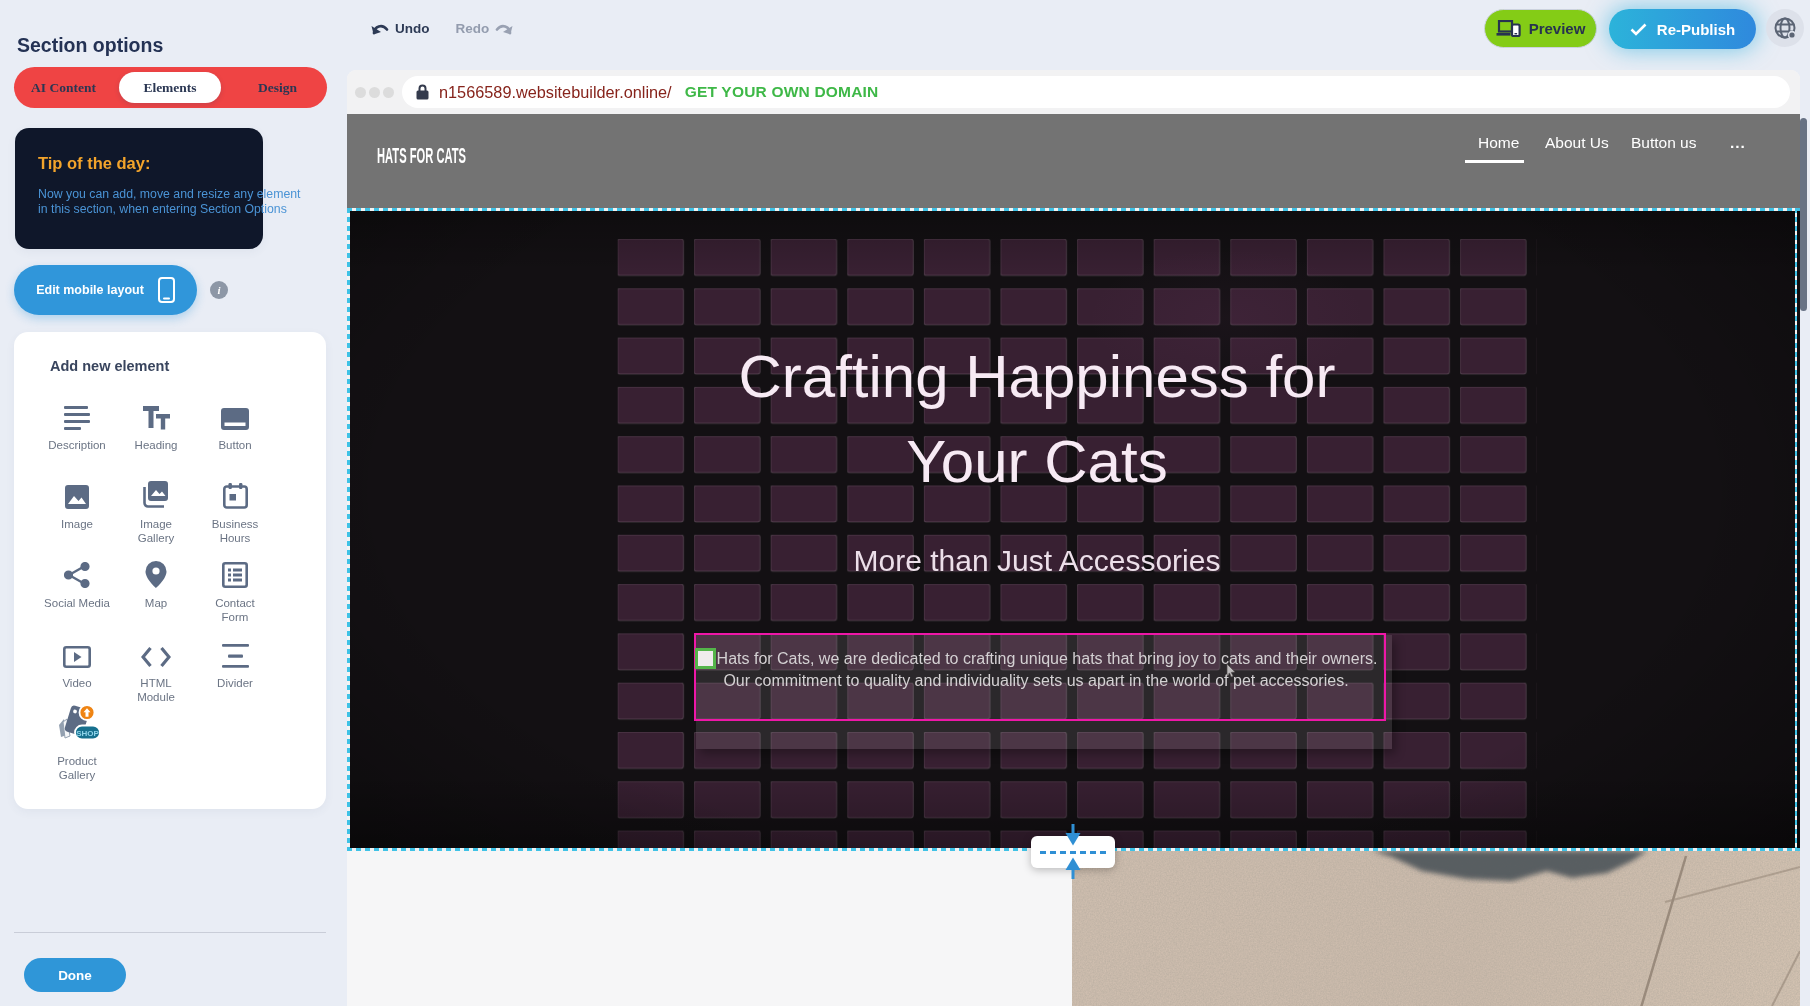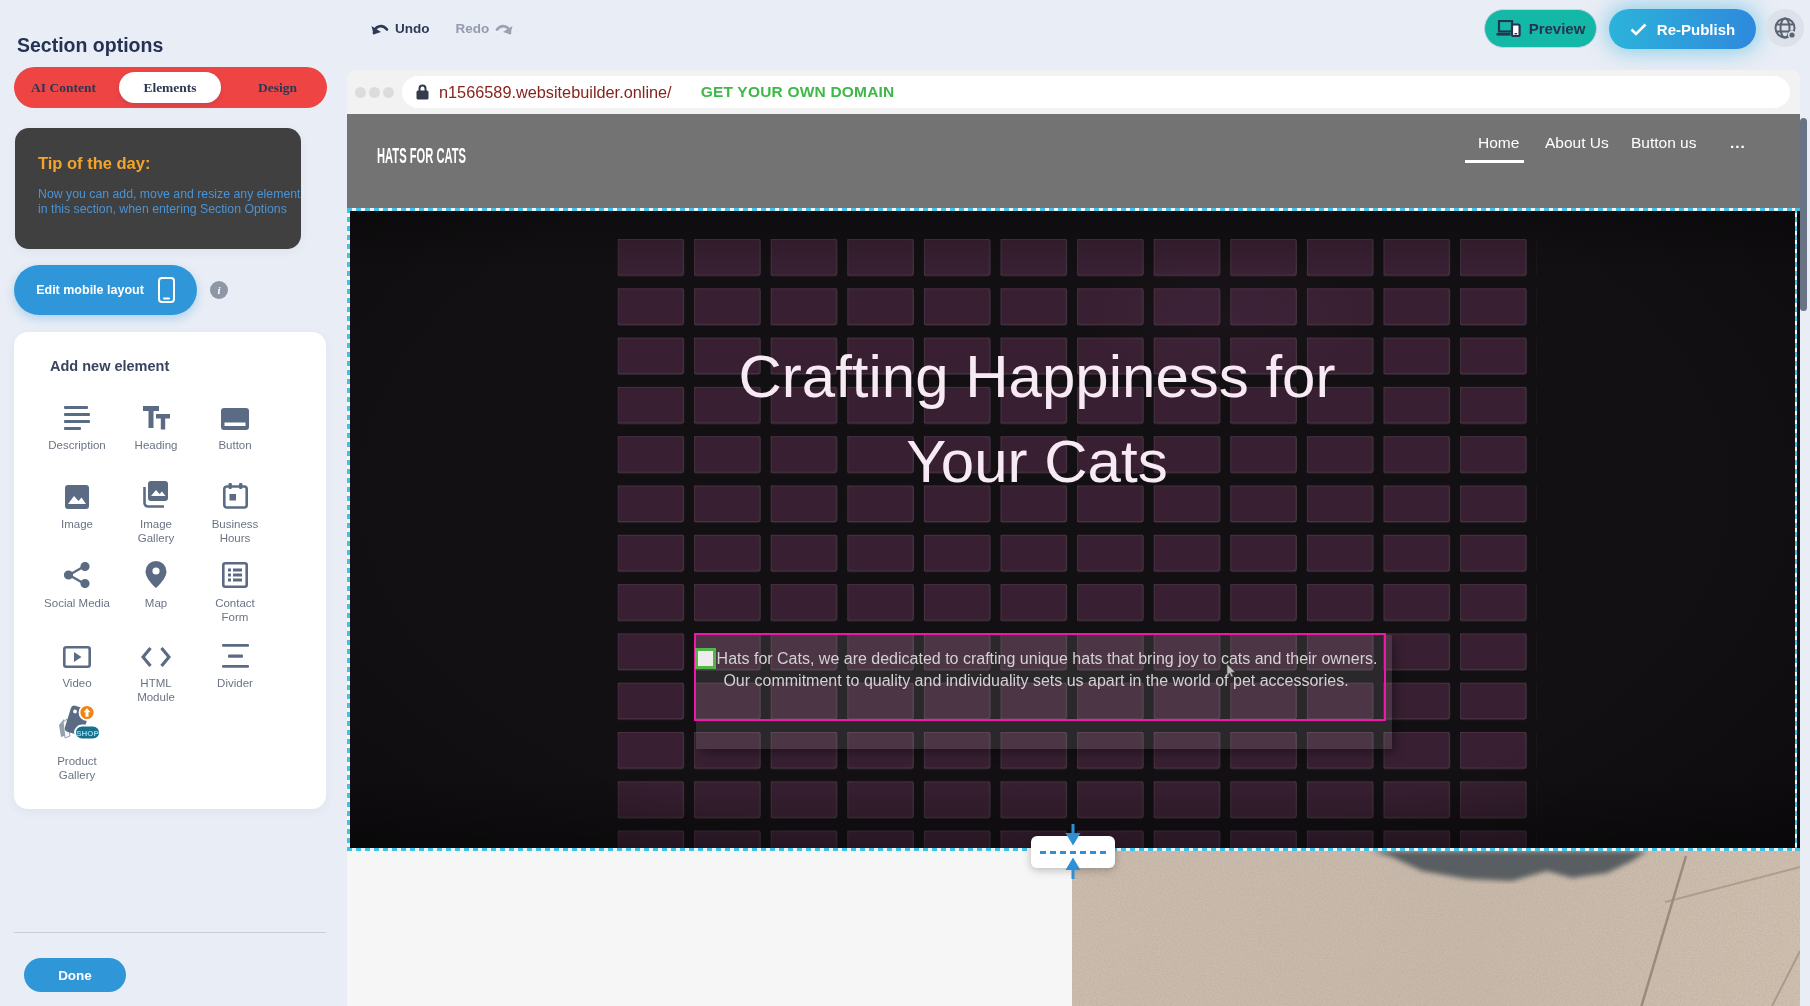--- a/index.html
+++ b/index.html
@@ -5,38 +5,38 @@
   * { margin:0; padding:0; box-sizing:border-box; }
   html,body { width:1810px; height:1006px; overflow:hidden; }
   body { font-family:"Liberation Sans", sans-serif; background:#e9edf5; position:relative; }
   .abs { position:absolute; }
 
   
   .app-title { left:17px; top:34px; font-size:19.5px; font-weight:bold; color:#243254; }
   .undo-row { left:371px; top:20px; display:flex; align-items:center; gap:5px; }
   .undo-row .lbl { font-size:13.5px; font-weight:bold; color:#2d3a55; }
   .undo-row .lbl.dis { color:#939cae; font-weight:bold; }
-  .btn-preview { left:1484px; top:9px; width:113px; height:39px; background:#14b8a6; border:1px solid #ccd2dd;
+  .btn-preview { left:1484px; top:9px; width:113px; height:39px; background:#84cc16; border:1px solid #ccd2dd;
       border-radius:20px; display:flex; align-items:center; justify-content:center; gap:8px;
       font-size:15px; font-weight:bold; color:#273350; }
   .btn-republish { left:1609px; top:9px; width:147px; height:40px; border-radius:21px;
       background:linear-gradient(90deg,#2cb3da,#2f89dd); box-shadow:0 0 22px 2px rgba(44,175,220,.55);
       display:flex; align-items:center; justify-content:center; gap:10px; color:#fff;
       font-size:15px; font-weight:bold; }
   .globe { left:1766px; top:9px; width:38px; height:38px; border-radius:50%; background:#dde1ea;
       display:flex; align-items:center; justify-content:center; }
 
   
   .tabs { left:14px; top:67px; width:313px; height:41px; background:#ef4444; border-radius:21px;
       display:flex; align-items:center;font-family:Liberation Serif, serif; }
   .tabs .tab { flex:1; text-align:center; font-size:13.5px; font-weight:bold; color:#2b3753; }
   .tabs .sel { position:absolute; left:105px; top:5px; width:102px; height:31px; background:#fff;
       border-radius:16px; box-shadow:0 2px 5px rgba(40,60,100,.18); display:flex; align-items:center;
       justify-content:center; font-size:13.5px; font-weight:bold; color:#2b3753; }
-  .tipcard { left:15px; top:128px; width:286px; height:121px; background:#404040; border-radius:14px;
+  .tipcard { left:15px; top:128px; width:248px; height:121px; background:#0f172a; border-radius:14px;
       box-shadow:0 3px 10px rgba(60,80,120,.06); padding:26px 35px 0 23px; }
   .tipcard h3 { color:#f3a42b; font-size:16.5px; font-weight:bold; margin-bottom:14px; }
   .tipcard p { color:#4a93d5; font-size:12.3px; line-height:15.2px; white-space:nowrap; }
   .btn-mobile { left:14px; top:265px; width:183px; height:50px; background:#3096da; border-radius:25px;
       display:flex; align-items:center; justify-content:center; gap:14px; color:#fff; font-size:12.5px;
       font-weight:bold; box-shadow:0 4px 10px rgba(48,150,218,.3); }
   .info-i { left:210px; top:281px; width:18px; height:18px; border-radius:50%; background:#8d97a6;
       color:#fff; font-size:11px; font-weight:bold; display:flex; align-items:center; justify-content:center;
       font-family:"Liberation Serif", serif; font-style:italic; }
   .palette { left:14px; top:332px; width:312px; height:477px; background:#fff; border-radius:14px;
@@ -50,21 +50,21 @@
       color:#fff; font-size:13.5px; font-weight:bold; display:flex; align-items:center; justify-content:center; }
 
   
   .canvas { left:347px; top:70px; width:1453px; height:936px; border-radius:9px 9px 0 0; overflow:hidden;
       background:#f6f6f7; }
   .chrome { left:0; top:0; width:100%; height:44px; background:#f2f2f3; }
   .chrome .dot { position:absolute; top:88px; width:11px; height:11px; border-radius:50%; background:#dcdcdc; }
   .urlpill { position:absolute; left:55px; top:6px; width:1388px; height:32px; background:#fff; border-radius:16px;
       display:flex; align-items:center; }
   .urltext { font-size:16.3px; color:#87241c; }
-  .getdomain { font-size:15.5px; font-weight:bold; color:#3eb847; margin-left:29px; letter-spacing:.2px; }
+  .getdomain { font-size:15.5px; font-weight:bold; color:#3eb847; margin-left:13px; letter-spacing:.2px; }
   .siteheader { left:0; top:44px; width:100%; height:94px; background:#737373; }
   .logo { position:absolute; left:30px; top:29.5px; color:#fff; font-size:21.5px; font-weight:bold;
       transform:scaleX(.52); transform-origin:left center; letter-spacing:0px; white-space:nowrap; }
   .nav span { position:absolute; top:20px; color:#fff; font-size:15.5px; white-space:nowrap; }
   .homeline { position:absolute; left:1118px; top:46px; width:59px; height:3px; background:#fff; }
 
   .hero { left:0; top:138px; width:100%; height:643px; background:#131013; overflow:hidden; }
   .bsec { left:0; top:781px; width:100%; height:155px; background:#f6f6f7; }
   .pav { position:absolute; left:725px; top:0; width:728px; height:155px; overflow:hidden;
       background:linear-gradient(100deg, #d0bfb0 0%, #ccbbac 55%, #d4c3b2 100%); }
@@ -348,20 +348,21 @@
       </svg>
 
       <div class="abs" style="left:0;top:0;width:100%;height:100%;
         background:
           radial-gradient(ellipse 200px 100px at 880px 110px, rgba(150,80,140,.06), transparent 70%),
           radial-gradient(ellipse 1050px 580px at 48% 44%, transparent 62%, rgba(0,0,0,.40) 100%),
           linear-gradient(180deg, rgba(0,0,0,.25), transparent 10%, transparent 88%, rgba(0,0,0,.30));"></div>
 
       <h1 class="h1a">Crafting Happiness for</h1>
       <h1 class="h1b">Your Cats</h1>
+      <div class="h2a">More than Just Accessories</div>
 
       <div class="selshadow"></div>
       <div class="selbox"></div>
       <div class="herotext"><span class="greensq"></span>Hats for Cats, we are dedicated to crafting unique hats that bring joy to cats and their owners.<br>Our commitment to quality and individuality sets us apart in the world of pet accessories.</div>
 
       <svg class="abs" style="left:879px; top:456px; opacity:.85" width="10" height="14" viewBox="0 0 10 14">
         <path d="M1 0 L9 8 L5.3 8.4 L7.2 12.2 L5.2 13 L3.6 9.2 L1 11.2 Z" fill="#d8d5d6" stroke="#55504f" stroke-width="0.7"></path>
       </svg>
 
       <div class="dash-h" style="left:0; top:0; width:100%;"></div>

